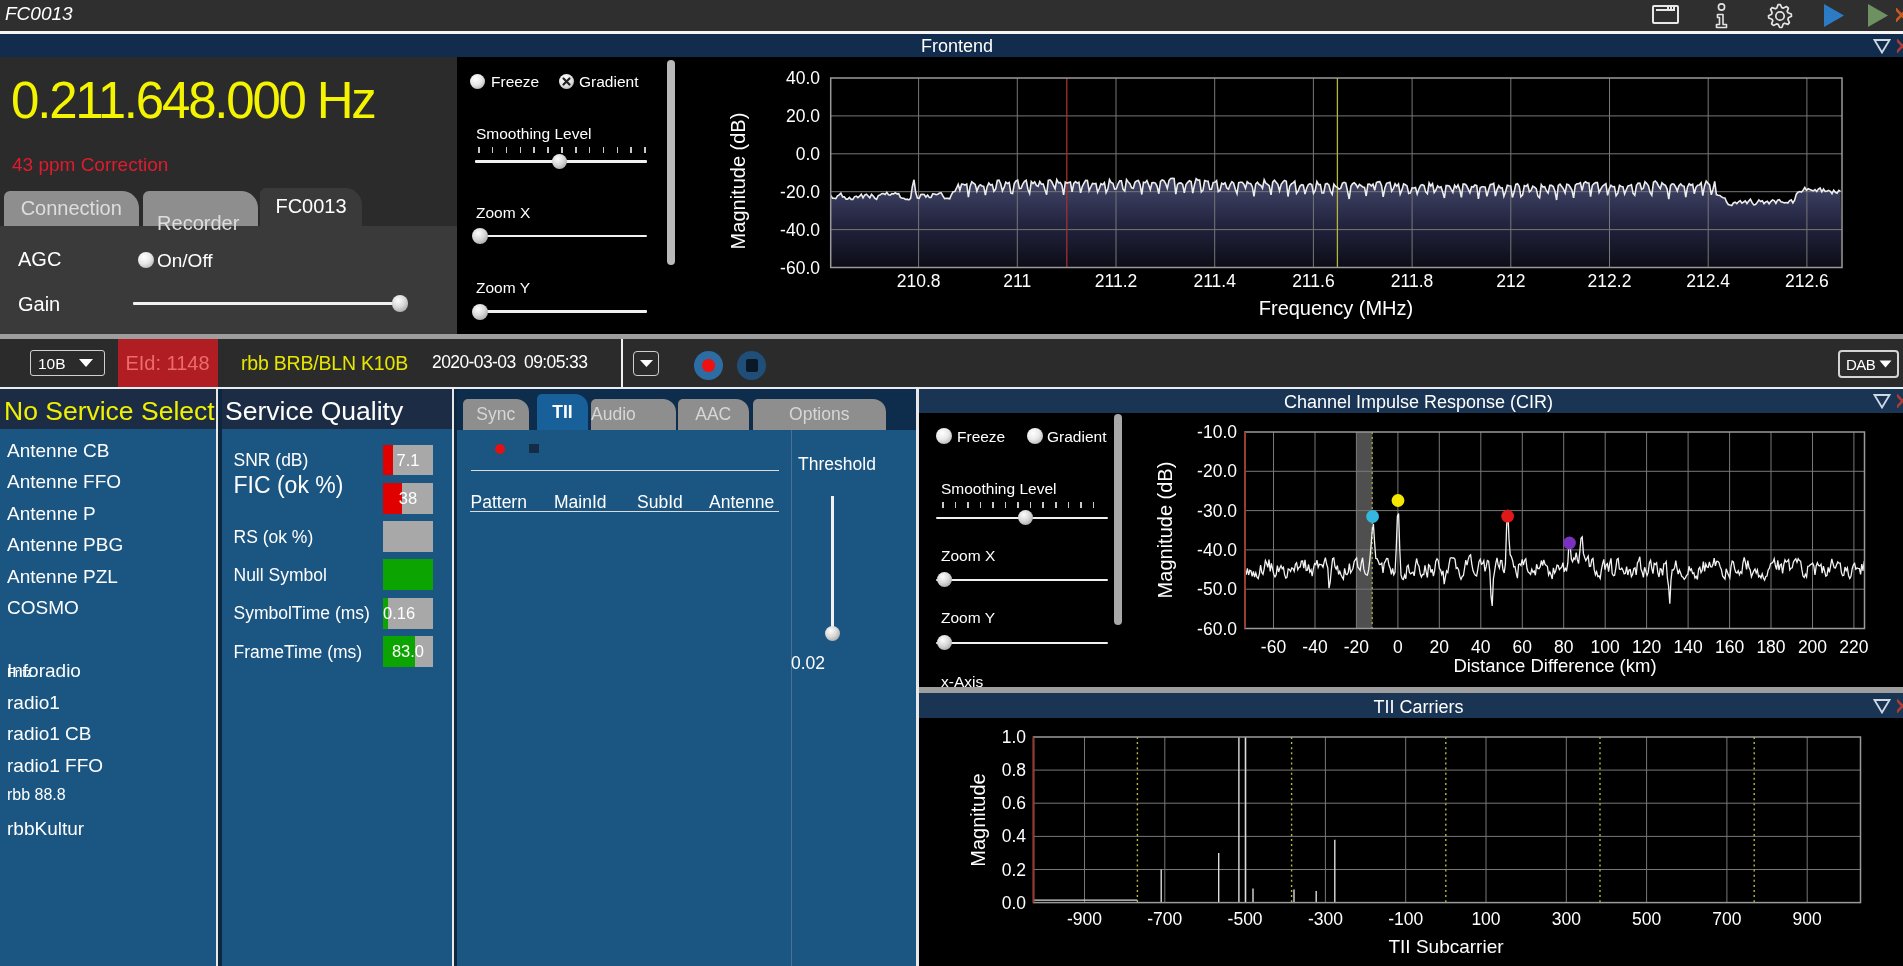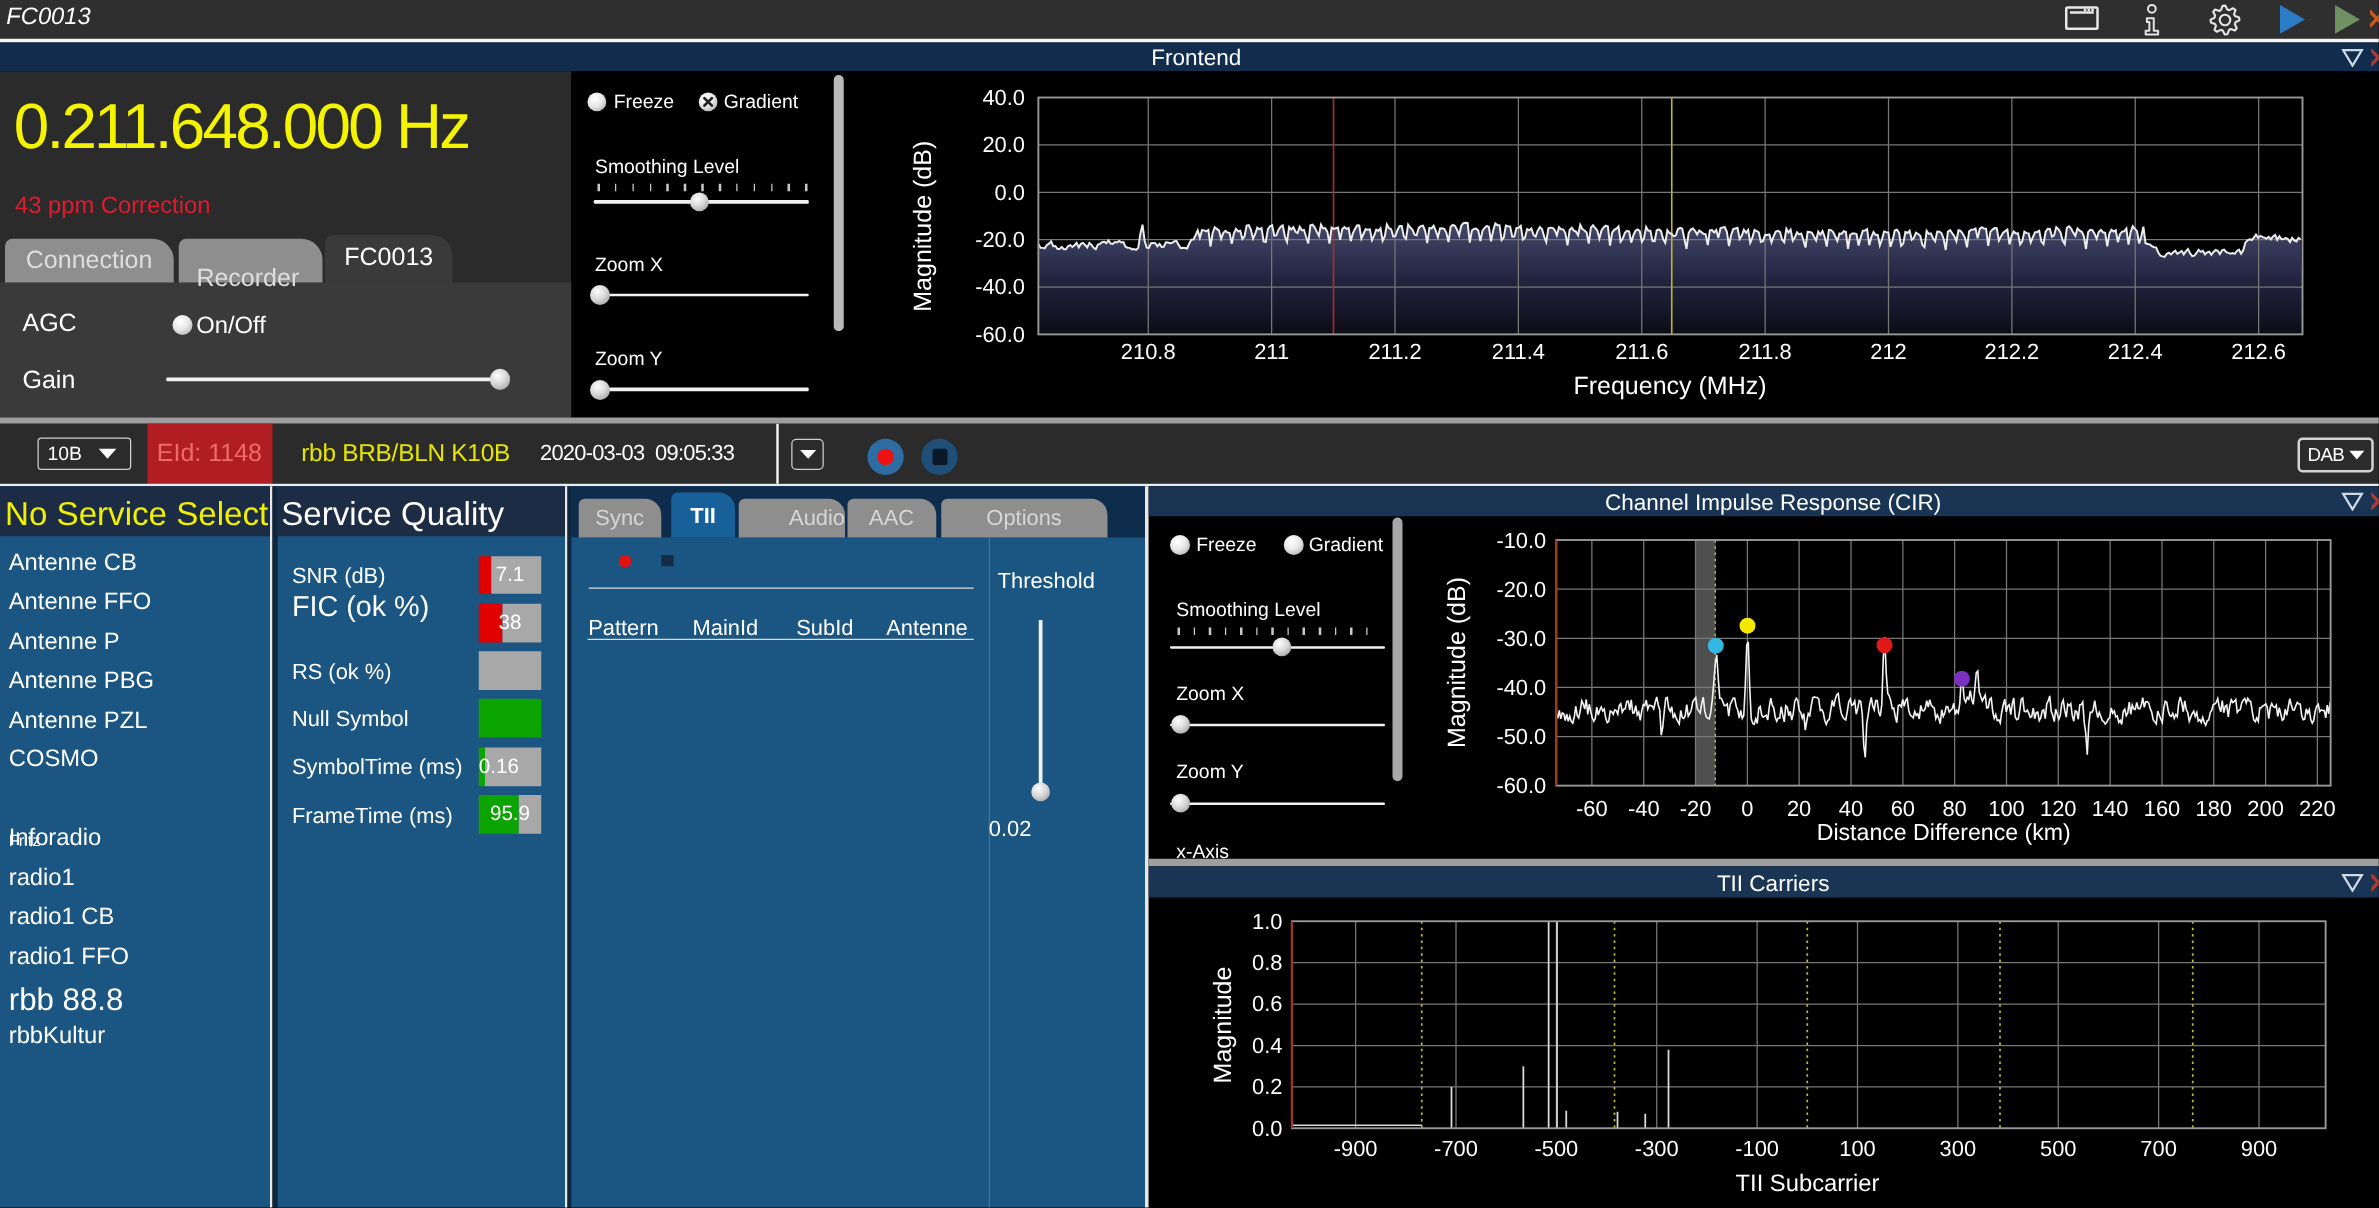--- a/index.html
+++ b/index.html
@@ -166,21 +166,21 @@
 <div class="lbl" style="left:7px;top:471.0px;font-size:19px">Antenne FFO</div>
 <div class="lbl" style="left:7px;top:502.5px;font-size:19px">Antenne P</div>
 <div class="lbl" style="left:7px;top:534.0px;font-size:19px">Antenne PBG</div>
 <div class="lbl" style="left:7px;top:565.5px;font-size:19px">Antenne PZL</div>
 <div class="lbl" style="left:7px;top:597.0px;font-size:19px">COSMO</div>
 <div class="lbl" style="left:7px;top:665px;font-size:13px">Fritz</div>
 <div class="lbl" style="left:7px;top:660.0px;font-size:19px">Inforadio</div>
 <div class="lbl" style="left:7px;top:691.5px;font-size:19px">radio1</div>
 <div class="lbl" style="left:7px;top:723.0px;font-size:19px">radio1 CB</div>
 <div class="lbl" style="left:7px;top:754.5px;font-size:19px">radio1 FFO</div>
-<div class="lbl" style="left:7px;top:786.0px;font-size:25px">rbb 88.8</div>
+<div class="lbl" style="left:7px;top:786.0px;font-size:16px">rbb 88.8</div>
 <div class="lbl" style="left:7px;top:817.5px;font-size:19px">rbbKultur</div>
 <div class="abs" style="left:215.5px;top:389px;width:2.5px;height:577px;background:#e8e8e8"></div>
 <div class="abs" style="left:218px;top:389px;width:3.5px;height:577px;background:#0e2740"></div>
 <div class="abs" style="left:221.5px;top:389px;width:230px;height:577px;background:#1b5581"></div>
 <div class="abs" style="left:221.5px;top:389px;width:230px;height:40px;background:#1c2c45"></div>
 <div class="lbl" style="left:225px;top:395.5px;font-size:26.5px">Service Quality</div>
 <div class="lbl" style="left:233.5px;top:450.0px;font-size:17.5px">SNR (dB)</div>
 <div class="lbl" style="left:233.5px;top:472px;font-size:23px">FIC (ok %)</div>
 <div class="lbl" style="left:233.5px;top:527.0px;font-size:17.5px">RS (ok %)</div>
 <div class="lbl" style="left:233.5px;top:564.5px;font-size:17.5px">Null Symbol</div>
@@ -192,29 +192,29 @@
 <div class="abs" style="left:383.0px;top:483.2px;width:19.0px;height:30.5px;background:#e00000"></div>
 <div class="abs" style="left:402.0px;top:483.2px;width:31.0px;height:30.5px;background:#a8a8a8"></div>
 <div class="abs" style="left:383px;top:489.0px;width:50px;text-align:center;font-size:16.5px;color:#fff">38</div>
 <div class="abs" style="left:383.0px;top:521.2px;width:50.0px;height:30.5px;background:#a8a8a8"></div>
 <div class="abs" style="left:383.0px;top:559.2px;width:50.0px;height:30.5px;background:#0ca400"></div>
 <div class="abs" style="left:383.0px;top:598.2px;width:4.8px;height:30.5px;background:#0ca400"></div>
 <div class="abs" style="left:387.8px;top:598.2px;width:45.2px;height:30.5px;background:#a8a8a8"></div>
 <div class="abs" style="left:383px;top:604.0px;width:32px;text-align:center;font-size:16.5px;color:#fff">0.16</div>
 <div class="abs" style="left:383.0px;top:636.2px;width:32.0px;height:30.5px;background:#0ca400"></div>
 <div class="abs" style="left:415.0px;top:636.2px;width:18.0px;height:30.5px;background:#a8a8a8"></div>
-<div class="abs" style="left:383px;top:642.0px;width:50px;text-align:center;font-size:16.5px;color:#fff">95.9</div>
+<div class="abs" style="left:383px;top:642.0px;width:50px;text-align:center;font-size:16.5px;color:#fff">83.0</div>
 <div class="abs" style="left:451.5px;top:389px;width:2.5px;height:577px;background:#e8e8e8"></div>
 <div class="abs" style="left:454px;top:389px;width:2.5px;height:577px;background:#0e2740"></div>
 <div class="abs" style="left:456.5px;top:389px;width:459.5px;height:577px;background:#1b5581"></div>
 <div class="abs" style="left:456.5px;top:389px;width:459.5px;height:41px;background:#0e2d4d"></div>
 <div class="abs" style="left:462.5px;top:398.5px;width:66.5px;height:31.5px;background:#8e8e8e;border-radius:5px 13px 0 0"></div>
 <div class="lbl" style="left:462.5px;top:404px;width:66.5px;text-align:center;font-size:17.5px;color:#d6d6d6">Sync</div>
 <div class="abs" style="left:591px;top:398.5px;width:85px;height:31.5px;background:#8e8e8e;border-radius:5px 13px 0 0"></div>
-<div class="lbl" style="left:591px;top:404px;width:85px;text-align:right;font-size:17.5px;color:#d6d6d6">Audio</div>
+<div class="lbl" style="left:591px;top:404px;width:85px;text-align:left;font-size:17.5px;color:#d6d6d6">Audio</div>
 <div class="abs" style="left:678px;top:398.5px;width:70.5px;height:31.5px;background:#8e8e8e;border-radius:5px 13px 0 0"></div>
 <div class="lbl" style="left:678px;top:404px;width:70.5px;text-align:center;font-size:17.5px;color:#d6d6d6">AAC</div>
 <div class="abs" style="left:753px;top:398.5px;width:132.5px;height:31.5px;background:#8e8e8e;border-radius:5px 13px 0 0"></div>
 <div class="lbl" style="left:753px;top:404px;width:132.5px;text-align:center;font-size:17.5px;color:#d6d6d6">Options</div>
 <div class="abs" style="left:537px;top:393.5px;width:51px;height:36.5px;background:#17609a;border-radius:5px 13px 0 0"></div>
 <div class="lbl" style="left:537px;top:402px;width:51px;text-align:center;font-size:17.5px;font-weight:bold">TII</div>
 <div class="abs" style="left:495px;top:443.5px;width:10px;height:10px;border-radius:50%;background:#e21212"></div>
 <div class="abs" style="left:529px;top:443.5px;width:9.5px;height:9.5px;background:#152c47"></div>
 <div class="abs" style="left:471px;top:469.5px;width:307.5px;height:1.2px;background:#dcdcdc"></div>
 <div class="lbl" style="left:470.5px;top:492px;font-size:17.5px">Pattern</div>

